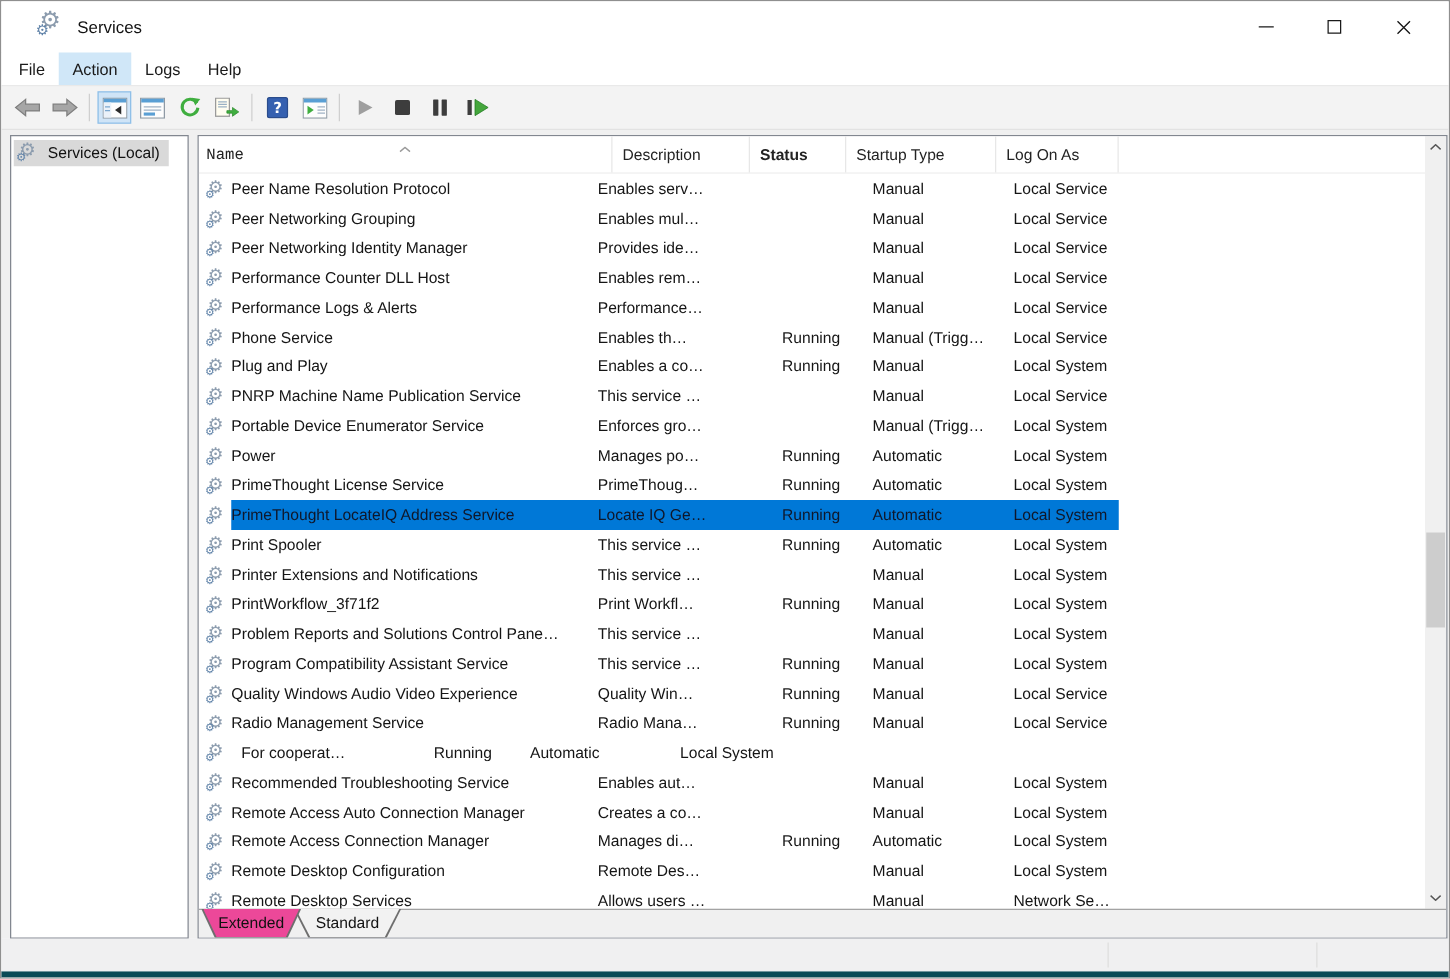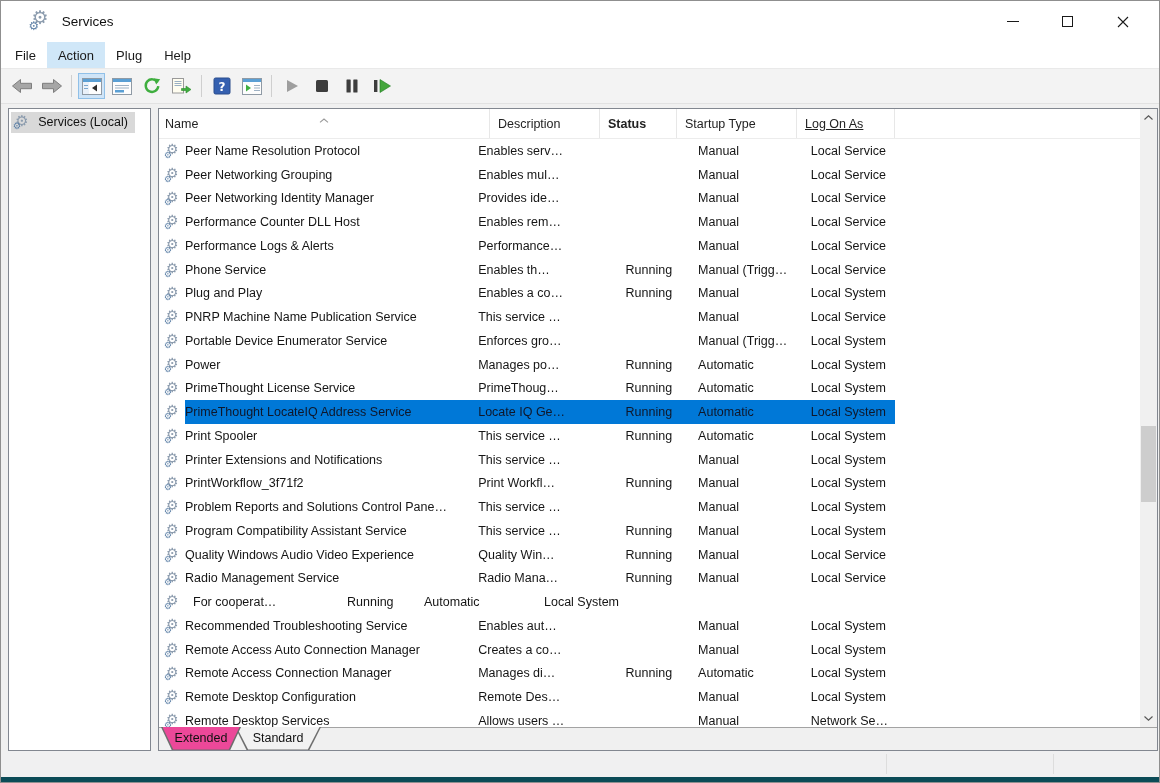--- a/index.html
+++ b/index.html
@@ -42,25 +42,25 @@
   
   .content { flex: 1 1 auto; background: #f0f0f0; display: flex; padding: 4px 2px 0 7px; overflow: hidden; }
   .sidebar { width: 143px; background: #ffffff; border: 1px solid #828790; flex: 0 0 auto; }
   .tree-item { margin: 3px 2px; display: inline-flex; align-items: center; gap: 7px; padding: 2px 7px 2px 3px; background:#d9d9d9; font-size: 12.5px; color:#111; }
 
   .mainpanel { position: relative; width: 1000px; margin-left: 7px; background: #ffffff; border: 1px solid #828790; flex: 0 0 auto; overflow: hidden; }
 
   
   .listheader { position: absolute; top:0; left:0; right:17px; height: 30px; display:flex; background:#fff; border-bottom: 1px solid #ececec; }
   .hcell { display:flex; align-items:center; font-size: 12.5px; color:#232323; border-right: 1px solid #e7e7e7; padding-left: 8px; position: relative; }
-  .hcell.col0 { width: 331px; padding-left: 6px; }
+  .hcell.col0 { width: 331px; padding-left: 6px; font-family: Liberation Mono, monospace; }
   .hcell.col1 { width: 110px; }
   .hcell.col2 { width: 77px; font-weight: bold; }
   .hcell.col3 { width: 120px; }
-  .hcell.col4 { width: 98px; text-decoration: underline; }
+  .hcell.col4 { width: 98px; }
   .sort-caret { position:absolute; top: 3px; left: 50%; transform: translateX(-50%); }
 
   
   .listbody { position: absolute; top: 30px; left: 0; right: 17px; bottom: 23px; overflow: hidden; background:#fff; }
   .lrow { display: flex; height: 23.75px; align-items: stretch; font-size: 12.5px; color:#151515; }
   .icon-cell { width: 26px; flex: 0 0 auto; display:flex; align-items:center; padding-left: 6px; }
   .row-main { display: flex; flex: 0 0 auto; width: 710px; align-items: center; }
   .c { white-space: nowrap; overflow: hidden; }
   .cname { width: 305px; }
   .cdesc { width: 110px; padding-left: 8px; }
@@ -111,21 +111,21 @@
         <svg width="12" height="12" viewBox="0 0 12 12">
             <path d="M1 1 L11 11 M11 1 L1 11" stroke="#1a1a1a" stroke-width="1.1" fill="none"></path>
           </svg>
       </div>
     </div>
   </div>
 
   <div class="menubar" id="menubar">
       <div class="menu-item">File</div>
       <div class="menu-item active">Action</div>
-      <div class="menu-item">Plug</div>
+      <div class="menu-item">Logs</div>
       <div class="menu-item">Help</div>
     </div>
 
   <div class="toolbar" id="toolbar">
       <div class="tb-btn">
         <span class="tb-icon">
           <svg width="22" height="16" viewBox="0 0 22 16">
             <path d="M9.5 1.5 L1.5 8 L9.5 14.5 L9.5 10.7 L20.5 10.7 L20.5 5.3 L9.5 5.3 Z" fill="#a6a6a6" stroke="#7e7e7e"></path>
           </svg>
         </span>

